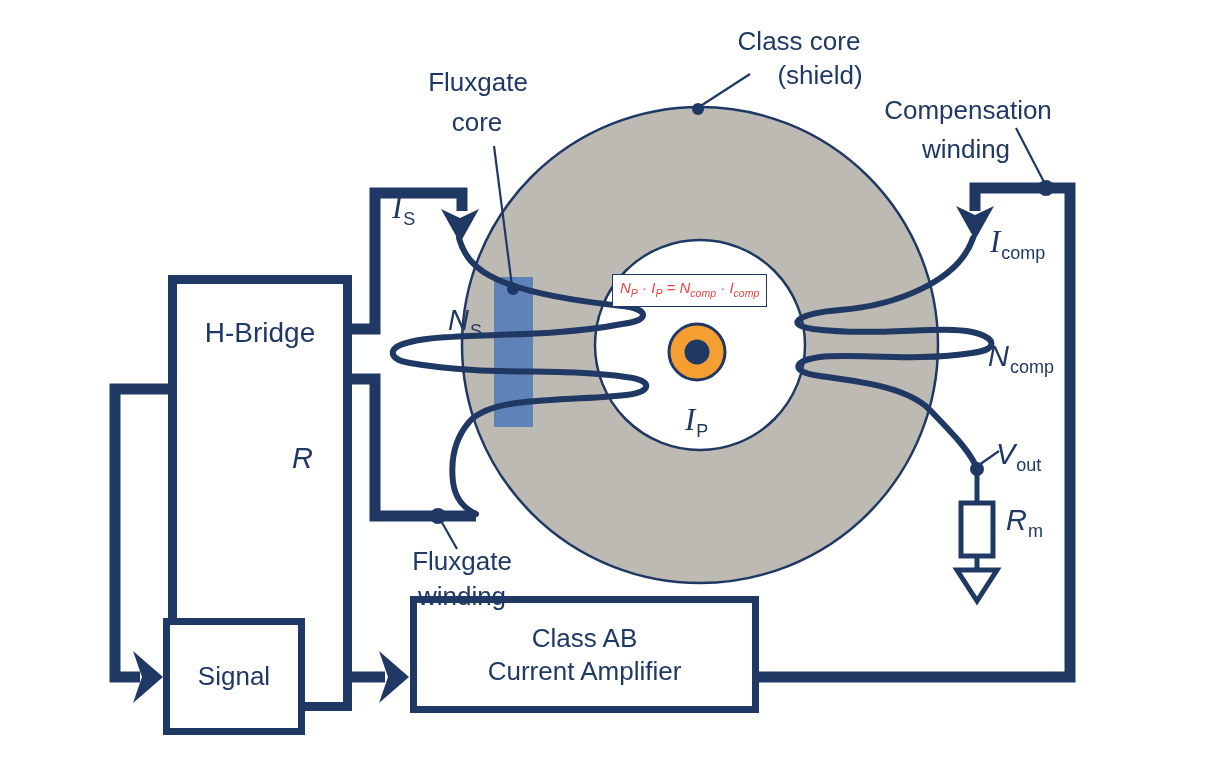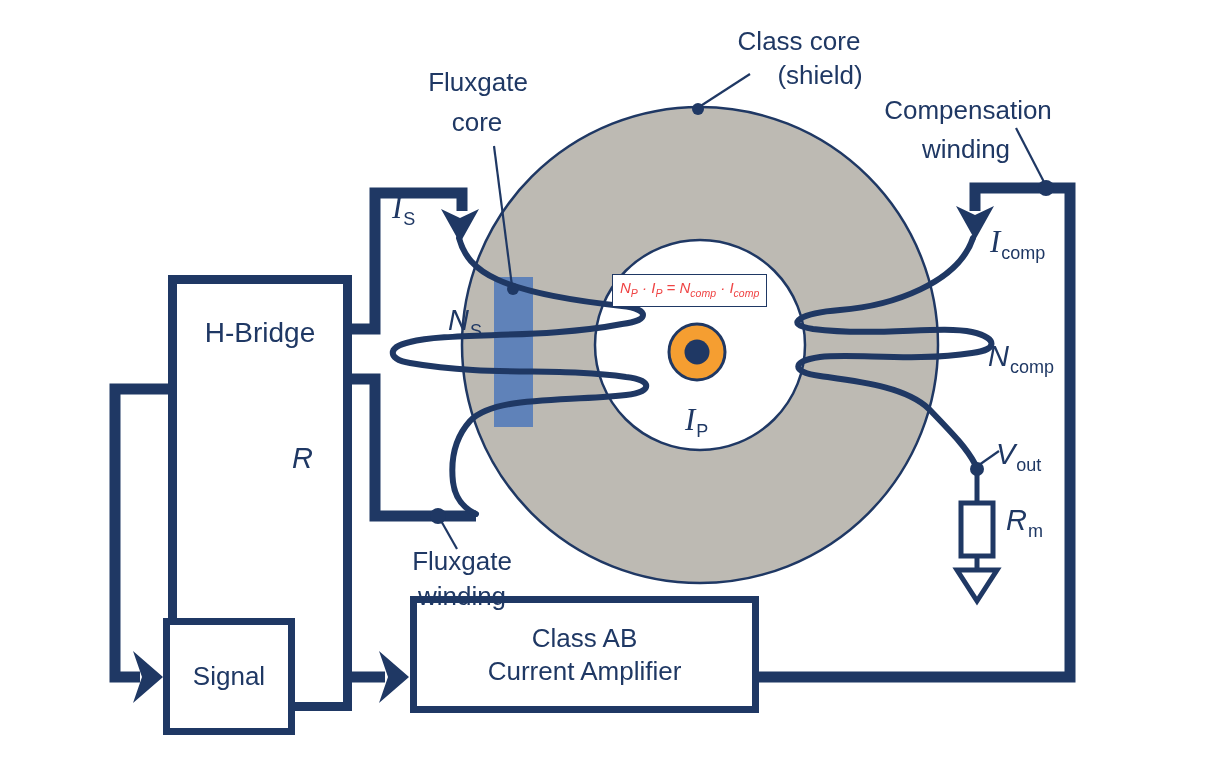--- a/index.html
+++ b/index.html
@@ -92,21 +92,21 @@
       <circle cx="438" cy="516" r="8"></circle>
       <circle cx="265" cy="389" r="9"></circle>
       <circle cx="977" cy="469" r="7"></circle>
     </g>
   </svg>
 
   <div class="box hbridge" style="left:168px;top:247px;width:184px;height:436px;margin-top:28px;">
     <div>H-Bridge</div>
   </div>
 
-  <div class="box" style="left:163px;top:618px;width:132px;height:117px;">
+  <div class="box" style="left:163px;top:618px;width:142px;height:117px;">
     <div>Signal</div>
   </div>
 
   <div class="box" style="left:410px;top:596px;width:349px;height:117px;">
     <div>Class AB</div>
     <div>Current Amplifier</div>
   </div>
 
   <div class="lbl" style="left:799px;top:26px;">Class core</div>
   <div class="lbl" style="left:802px;top:60px;margin-left:18px;">(shield)</div>

